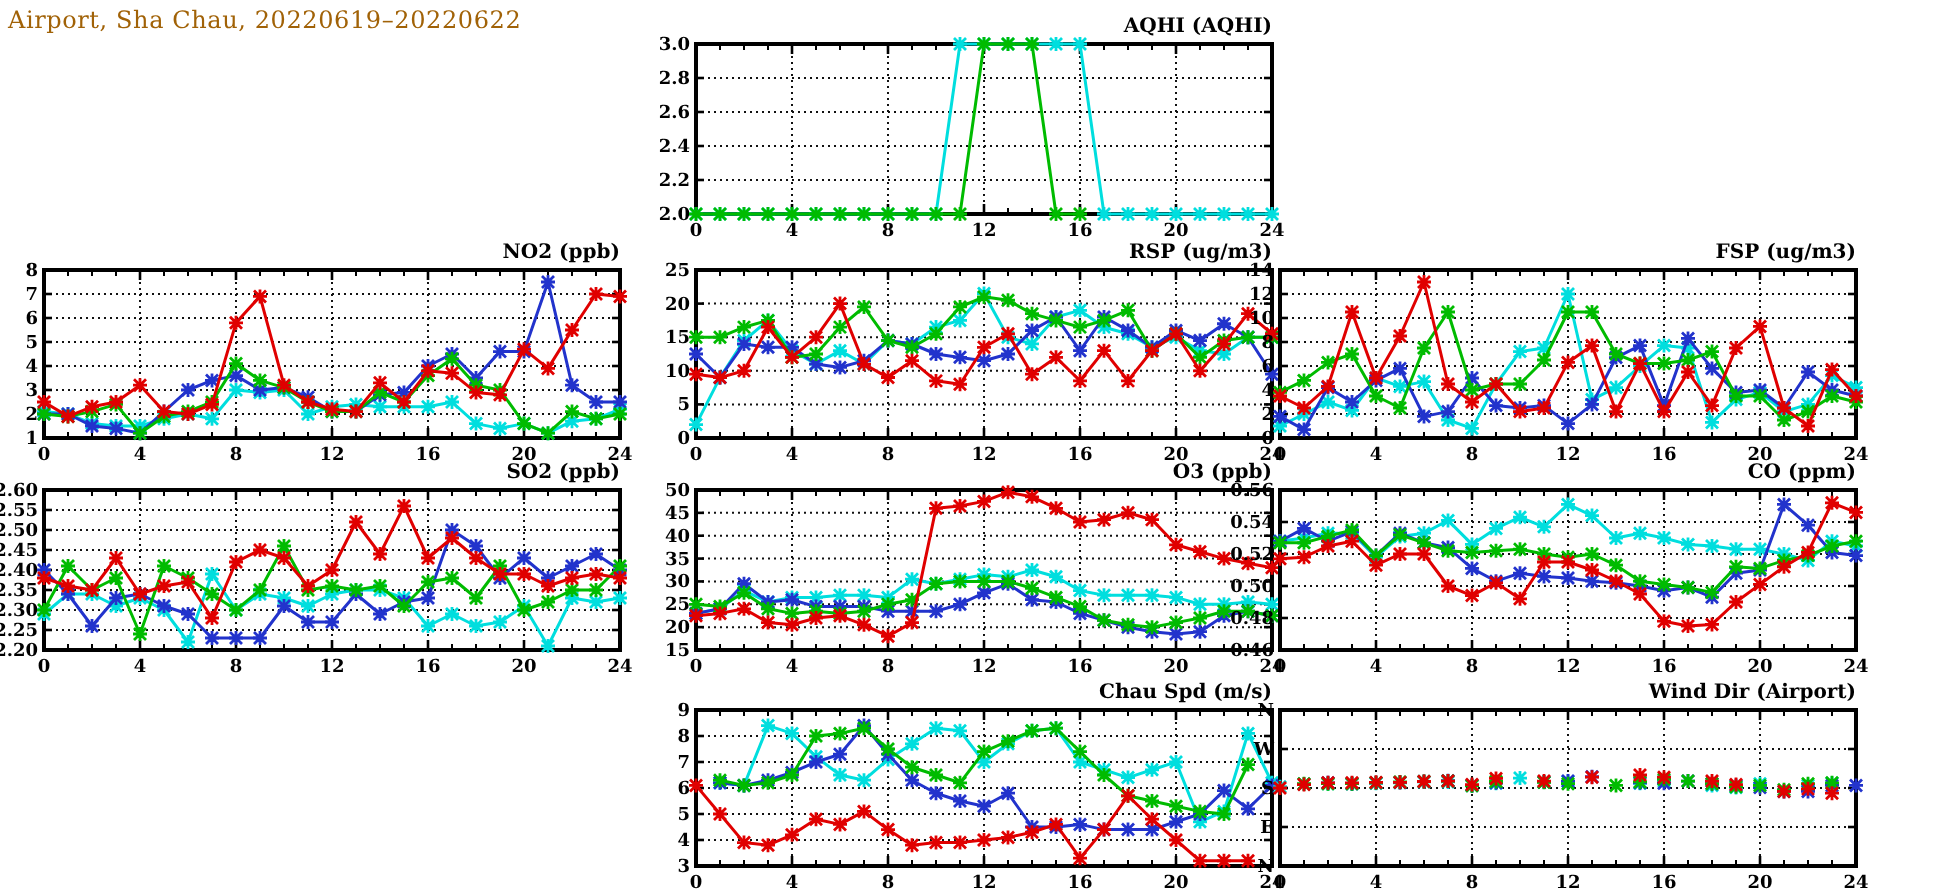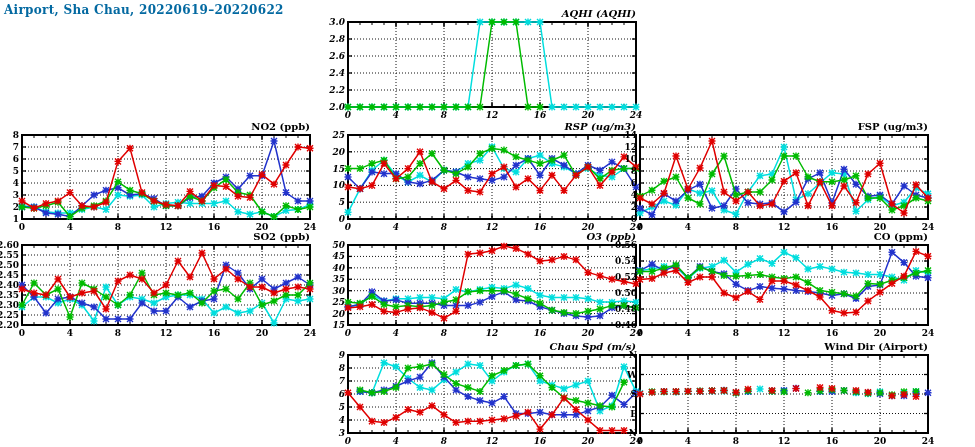--- a/index.html
+++ b/index.html
@@ -1,22 +1,22 @@
 <!DOCTYPE html>
 <html><head>
 <meta charset="utf-8">
 <style>
   html,body{margin:0;padding:0;background:#ffffff;}
   .stage{position:relative;width:975px;height:447px;background:#fff;overflow:hidden;
          font-family:"DejaVu Serif", serif;}
-  .page-title{position:absolute;left:4px;top:3px;font-size:12px;font-weight:bold;color:#0369a1;letter-spacing:0.3px;}
+  .page-title{position:absolute;left:4px;top:3px;font-size:12px;font-weight:normal;color:#a16207;letter-spacing:0.3px;}
   .panel{position:absolute;width:318px;}
   .panel .ptitle{position:absolute;top:0;right:8px;font-size:10px;font-weight:bold;color:#000;white-space:nowrap;}
   .panel svg{position:absolute;left:0;top:12px;overflow:visible;display:block;}
-  .col-0{left:0px;} .col-1{left:326px;font-style:italic;} .col-2{left:618px;}
+  .col-0{left:0px;} .col-1{left:326px;} .col-2{left:618px;}
   .row-0{top:8px;height:112px;} .row-1{top:121px;height:110px;}
   .row-2{top:231px;height:110px;} .row-3{top:341px;height:106px;}
   text{font-family:"DejaVu Serif", serif;font-weight:bold;fill:#000;}
 </style>
 </head>
 <body>
 
 <div class="stage">
   <div class="page-title">Airport, Sha Chau, 20220619–20220622</div>
 

